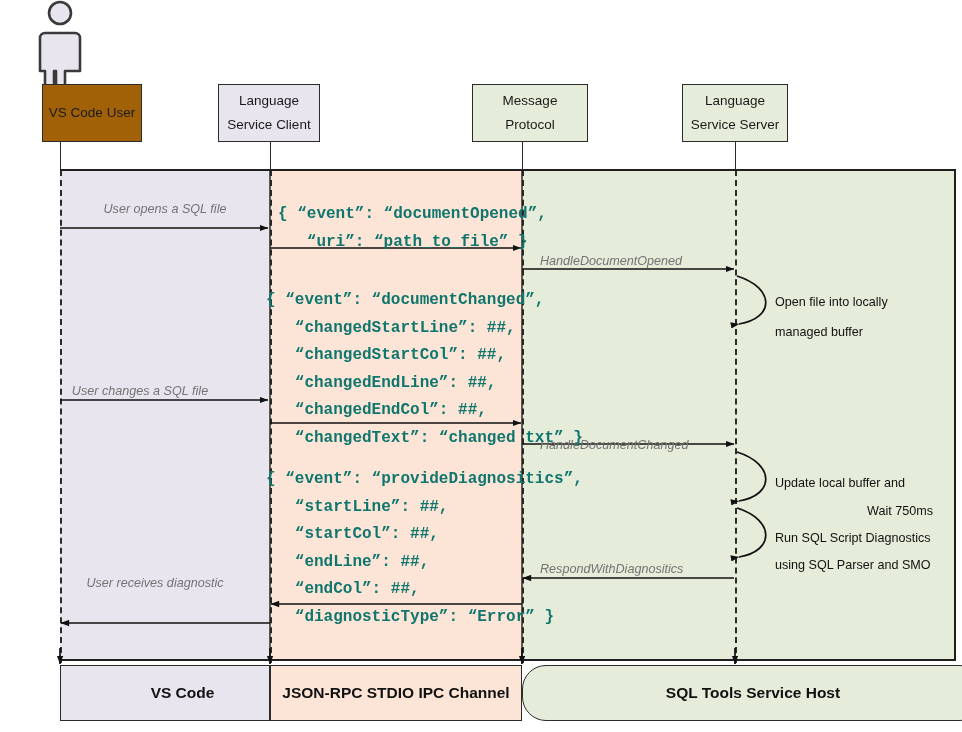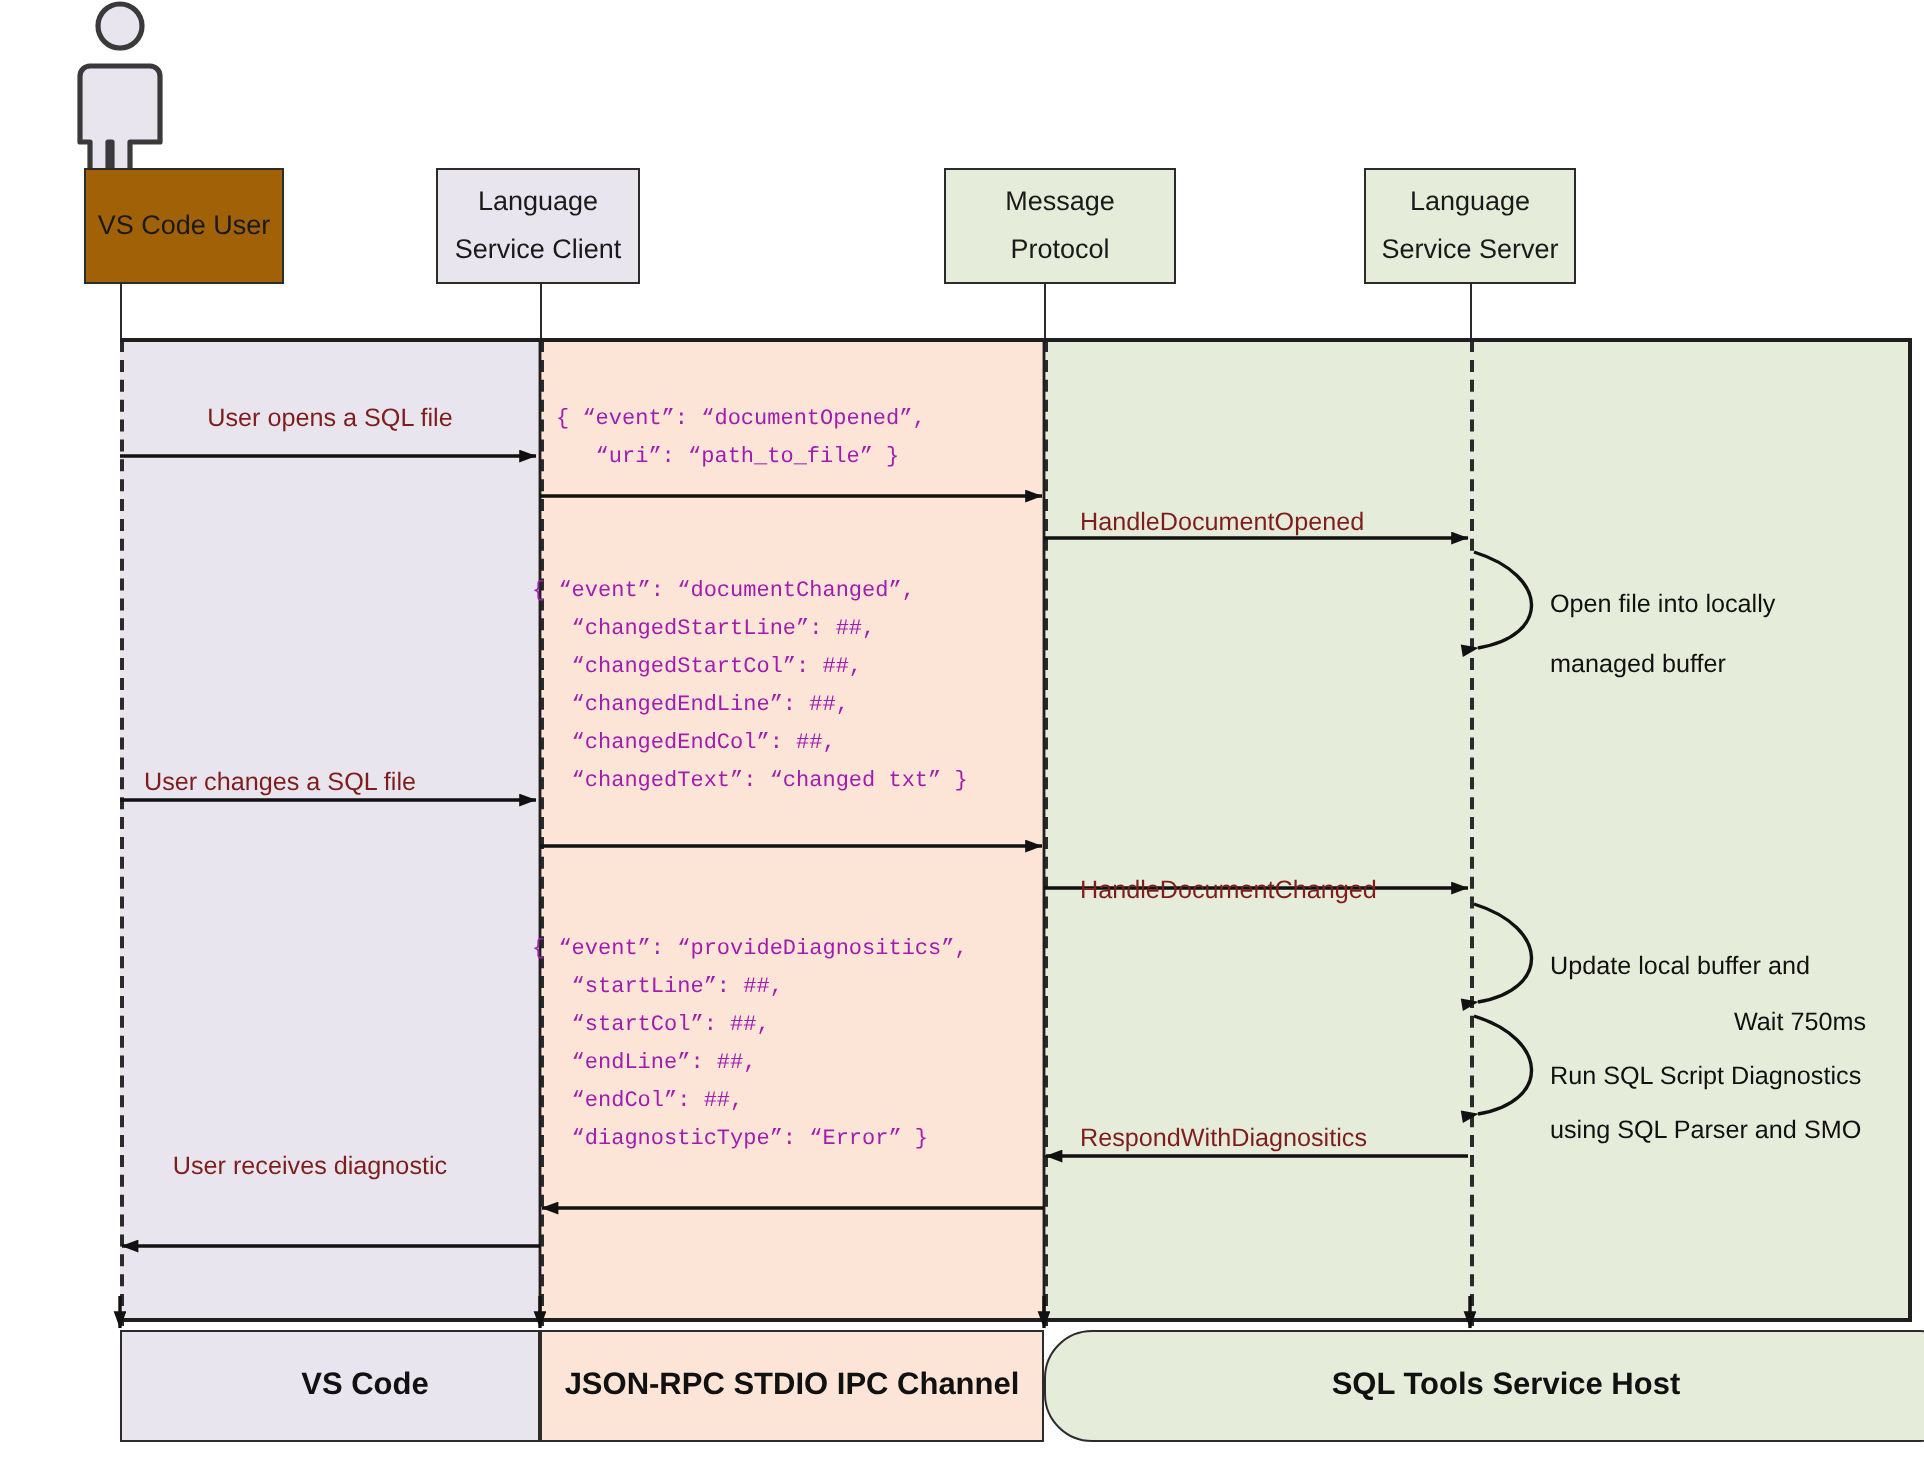--- a/index.html
+++ b/index.html
@@ -21,27 +21,27 @@
   
   .lifeline{position:absolute;width:0;border-left:2px dashed #2b2b2b;}
   .lifeline-solid{position:absolute;width:0;border-left:1.6px solid #2b2b2b;}
 
   
   .foot{position:absolute;box-sizing:border-box;border:1.5px solid #2b2b2b;
         display:flex;align-items:center;justify-content:center;
         font-size:15.5px;font-weight:bold;color:#111;}
 
   
-  .msg-label{position:absolute;font-size:12.6px;color:#7f1d1d;
+  .msg-label{position:absolute;font-style:italic;font-size:12.6px;color:#737373;
              white-space:nowrap;line-height:1.55;}
   .msg-label.ctr{text-align:center;}
 
   
   .code{position:absolute;font-family:"Liberation Mono",monospace;
-        font-size:11px;color:#a21caf;line-height:1.72;white-space:pre;font-weight:normal;}
+        font-size:16px;color:#0f766e;line-height:1.72;white-space:pre;font-weight:bold;}
 
   
   .note{position:absolute;font-size:12.6px;color:#111;
         line-height:1.95;white-space:nowrap;}
   .note.r{text-align:right;}
   .note.c{text-align:center;}
 
   svg.overlay{position:absolute;left:0;top:0;width:962px;height:732px;pointer-events:none;}
 </style>
 </head>

